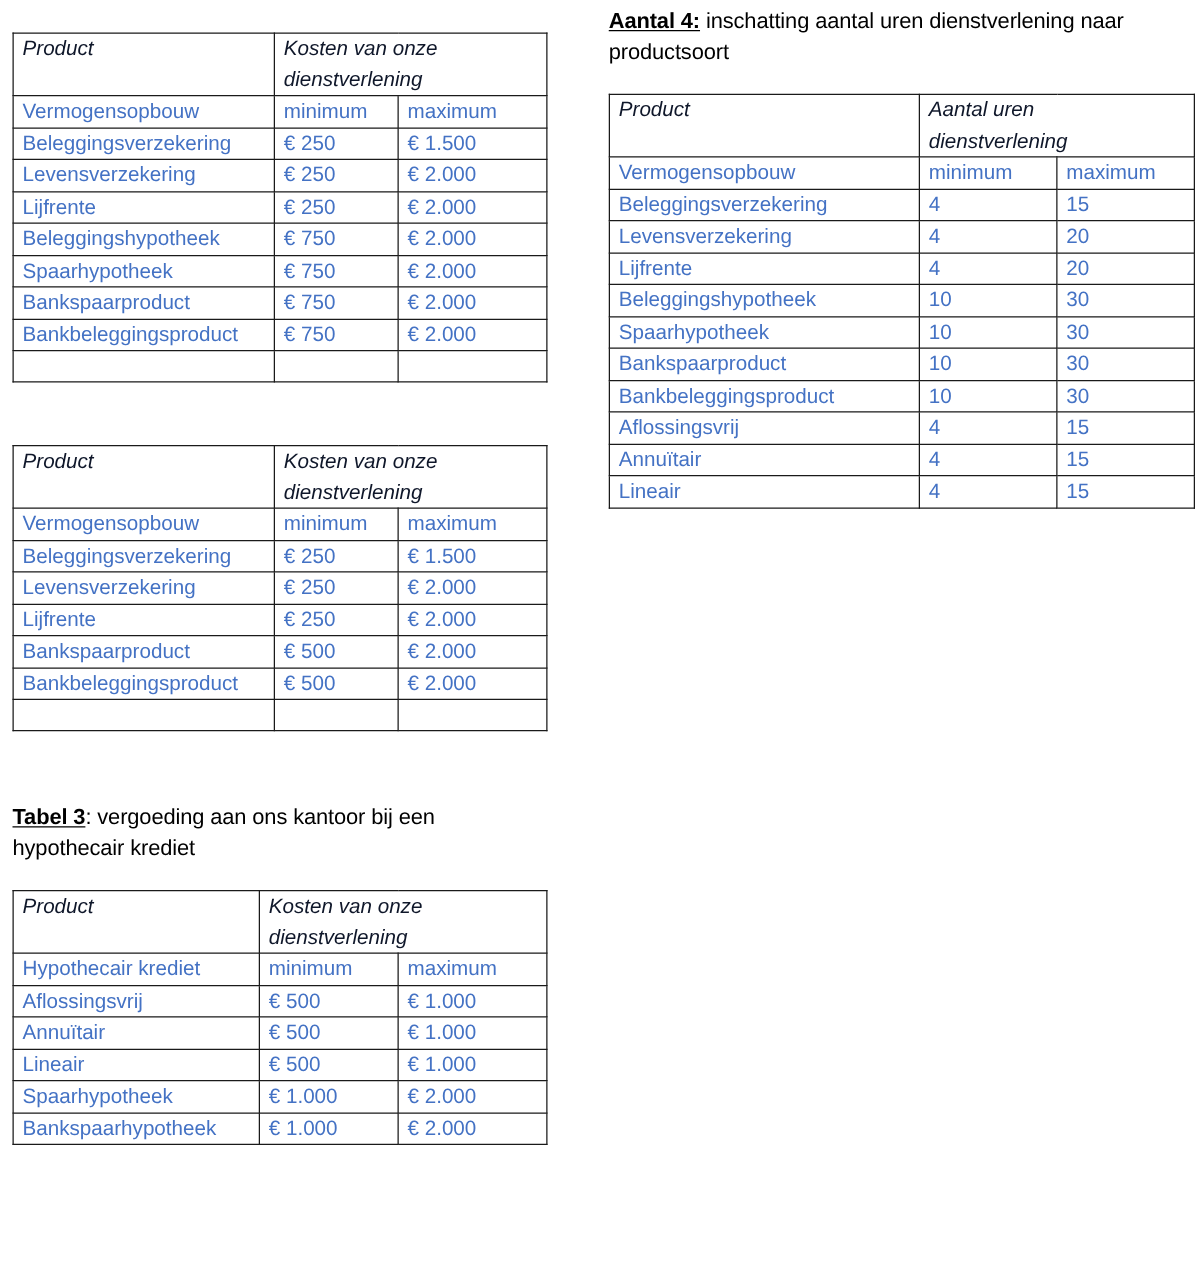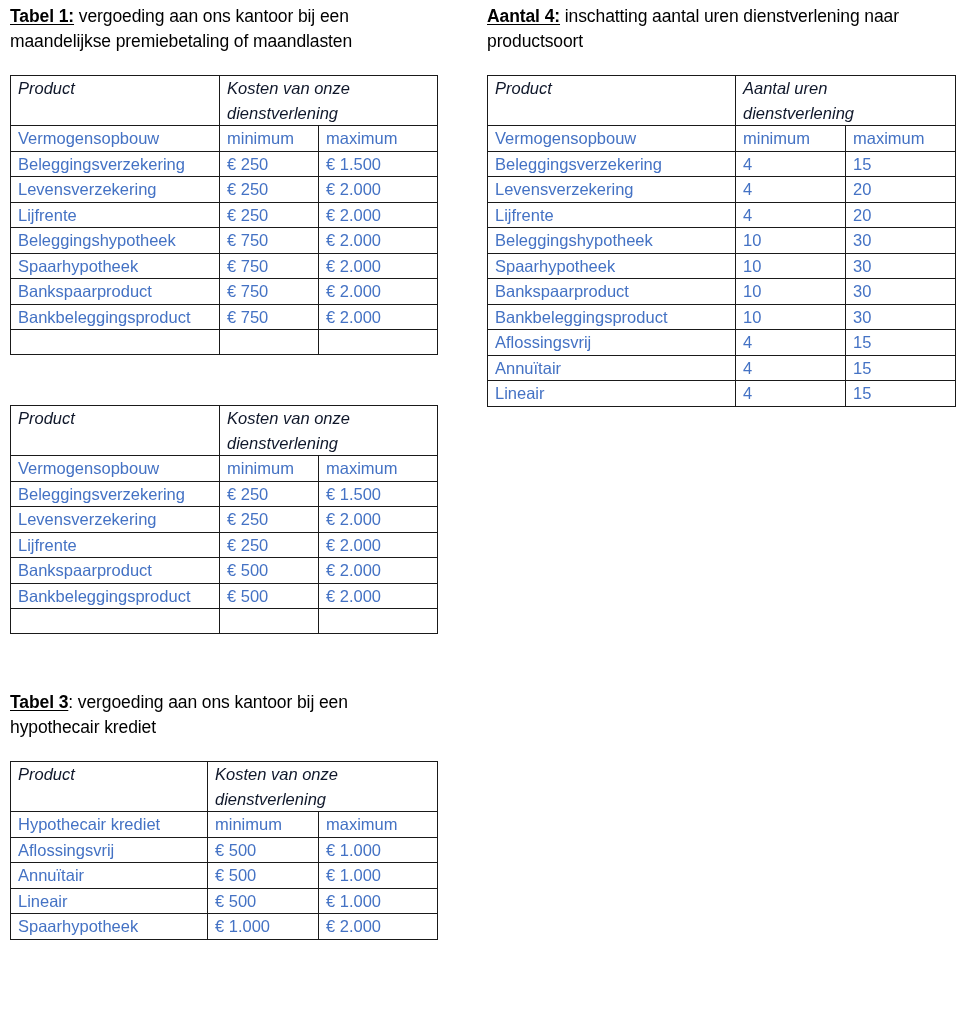--- a/index.html
+++ b/index.html
@@ -107,21 +107,20 @@
   .spacer-after-table-2 { height: 56px; }
   .spacer-before-table { height: 22px; }
 </style>
 </head>
 <body>
 
 <div class="page">
 
   <div class="col col-left">
 
-    <p class="heading"><span class="label">Tabel 1:</span><span> vergoeding aan ons kantoor bij een maandelijkse premiebetaling of maandlasten</span></p>
 
     <div class="spacer-before-table"></div>
 
     <table class="tbl t12">
       <colgroup>
           <col class="c1">
           <col class="c2">
           <col class="c3">
         </colgroup>
       <tbody>
@@ -266,20 +265,25 @@
         <tr>
           <td class="blue">Lineair</td>
           <td class="blue">€ 500</td>
           <td class="blue">€ 1.000</td>
         </tr>
         <tr>
           <td class="blue">Spaarhypotheek</td>
           <td class="blue">€ 1.000</td>
           <td class="blue">€ 2.000</td>
         </tr>
+        <tr>
+          <td class="blue">Bankspaarhypotheek</td>
+          <td class="blue">€ 1.000</td>
+          <td class="blue">€ 2.000</td>
+        </tr>
 
       </tbody>
     </table>
 
   </div>
 
   <div class="col col-right">
 
     <p class="heading"><span class="label">Aantal 4:</span><span> inschatting aantal uren dienstverlening naar productsoort</span></p>
 

